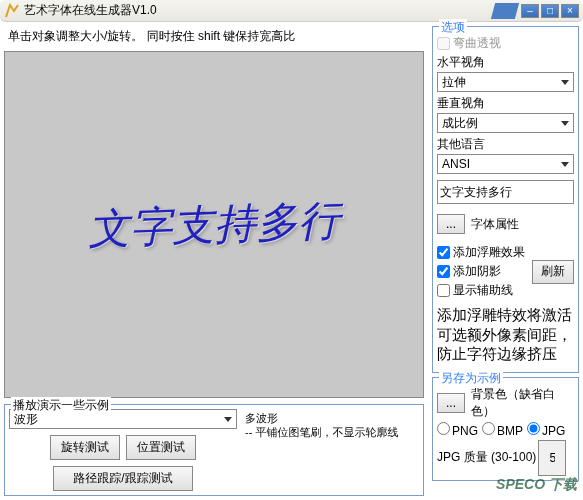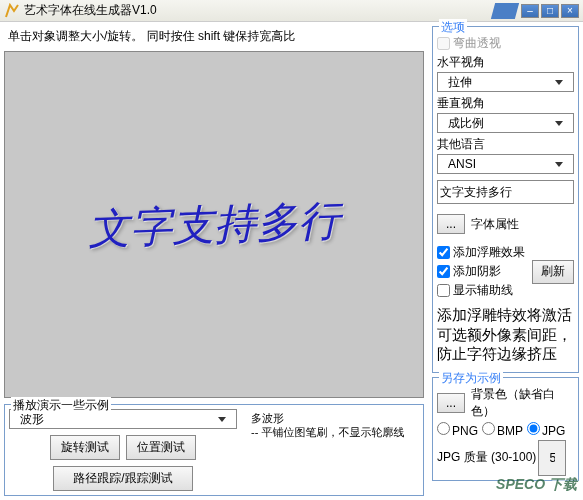--- a/index.html
+++ b/index.html
@@ -1,42 +1,42 @@
 <!DOCTYPE html>
 <html><head>
 <meta charset="utf-8">
 <style>
 * { box-sizing: border-box; margin: 0; padding: 0; font-family: "Microsoft YaHei", SimSun, sans-serif; font-size: 12px; }
 body { background: #fff; width: 583px; height: 500px; overflow: hidden; }
-.titlebar { height: 22px; background: linear-gradient(#f5f5f0, #e8e8e0); display: flex; align-items: center; padding: 2px 4px; border-bottom: 1px solid #ccc; }
+.titlebar { height: 22px; background: linear-gradient(#f5f5f0, #e8e8e0); display: flex; align-items: center; padding: 2px 4px; border-bottom: 1px solid #ccc; border-radius: 6px; }
 .titlebar .icon { width: 16px; height: 16px; margin-right: 4px; }
 .titlebar .title { flex: 1; }
 .titlebar .winbtns { display: flex; gap: 2px; }
 .titlebar .winbtn { width: 18px; height: 14px; border: 1px solid #888; background: linear-gradient(#5a8fd6,#3a6fb6); display: flex; align-items: center; justify-content: center; color: #fff; font-size: 10px; cursor: pointer; }
 .titlebar .flag { width: 24px; height: 16px; background: #4a7fc6; margin-right: 4px; transform: skewX(-15deg); }
 .main { display: flex; height: 478px; }
 .left { width: 428px; padding: 4px; display: flex; flex-direction: column; }
 .hint { padding: 2px 4px; }
 .canvas { flex: 1; background: #c8c8c8; border: 1px solid #888; margin: 4px 0; display: flex; align-items: center; justify-content: center; position: relative; }
 .canvas-text { font-size: 42px; font-style: italic; color: #2020c0; font-family: KaiTi, STKaiti, serif; text-shadow: 2px 2px 4px rgba(0,0,0,0.3), 1px 1px 0 #fff; transform: rotate(-2deg); }
 .demo-group { border: 1px solid #7a9ecc; margin-top: 2px; padding: 4px; position: relative; }
 .demo-group .legend { position: absolute; top: -8px; left: 6px; background: #fff; padding: 0 2px; }
-.demo-row { display: flex; gap: 12px; justify-content: flex-end; }
+.demo-row { display: flex; gap: 6px; justify-content: flex-end; }
 .demo-left { width: 228px; }
 .demo-right { flex: 1; font-size: 11px; line-height: 1.3; padding: 2px; }
 .btn-row { margin-top: 6px; display: flex; justify-content: center; gap: 6px; }
 .btn { border: 1px solid #888; background: linear-gradient(#f8f8f8,#e0e0e0); padding: 3px 10px; cursor: pointer; min-width: 64px; }
 .right { width: 155px; padding: 4px; display: flex; flex-direction: column; gap: 4px; }
 .group { border: 1px solid #7a9ecc; padding: 6px 4px 4px; position: relative; }
 .group .legend { position: absolute; top: -8px; left: 6px; background: #fff; color: #3b82f6; padding: 0 2px; }
 .row { margin: 2px 0; display: flex; align-items: center; }
 .lbl { margin-bottom: 1px; }
 input[type=checkbox] { margin-right: 3px; }
 input.txt { width: 100%; border: 1px solid #888; padding: 4px 2px; }
-.combo2 { width: 100%; height: 20px; border: 1px solid #888; background: #fff; display: flex; align-items: center; justify-content: space-between; padding: 0 10px; }
+.combo2 { width: 100%; height: 20px; border: 1px solid #888; background: #fff; display: flex; align-items: center; justify-content: space-between; padding: 0 4px; }
 .combo2 .arrow { border-left: 4px solid transparent; border-right: 4px solid transparent; border-top: 5px solid #333; }
 .ellipsis-btn { border: 1px solid #888; background: linear-gradient(#f8f8f8,#e0e0e0); padding: 2px 8px; cursor: pointer; }
 .refresh-btn { border: 1px solid #888; background: linear-gradient(#f8f8f8,#e0e0e0); padding: 2px 8px; cursor: pointer; margin-left: 6px; }
 .note { font-size: 15px; margin: 4px 0; line-height: 1.3; }
 .radio-row { display: flex; gap: 4px; align-items: flex-start; margin: 2px 0; font-size: 11px; }
 input[type=radio] { margin-right: 2px; }
 .quality-row { display: flex; align-items: center; gap: 2px; font-size: 11px; }
 .quality-row input.num { width: 28px; border: 1px solid #888; padding: 10px; background: #f0f0f0; }
 .disabled { color: #999; }
 .watermark { position: absolute; right: 6px; bottom: 6px; font-size: 14px; font-style: italic; font-weight: bold; color: #14532d; opacity: 0.7; pointer-events: none; text-shadow: 1px 1px 0 #fff; }

